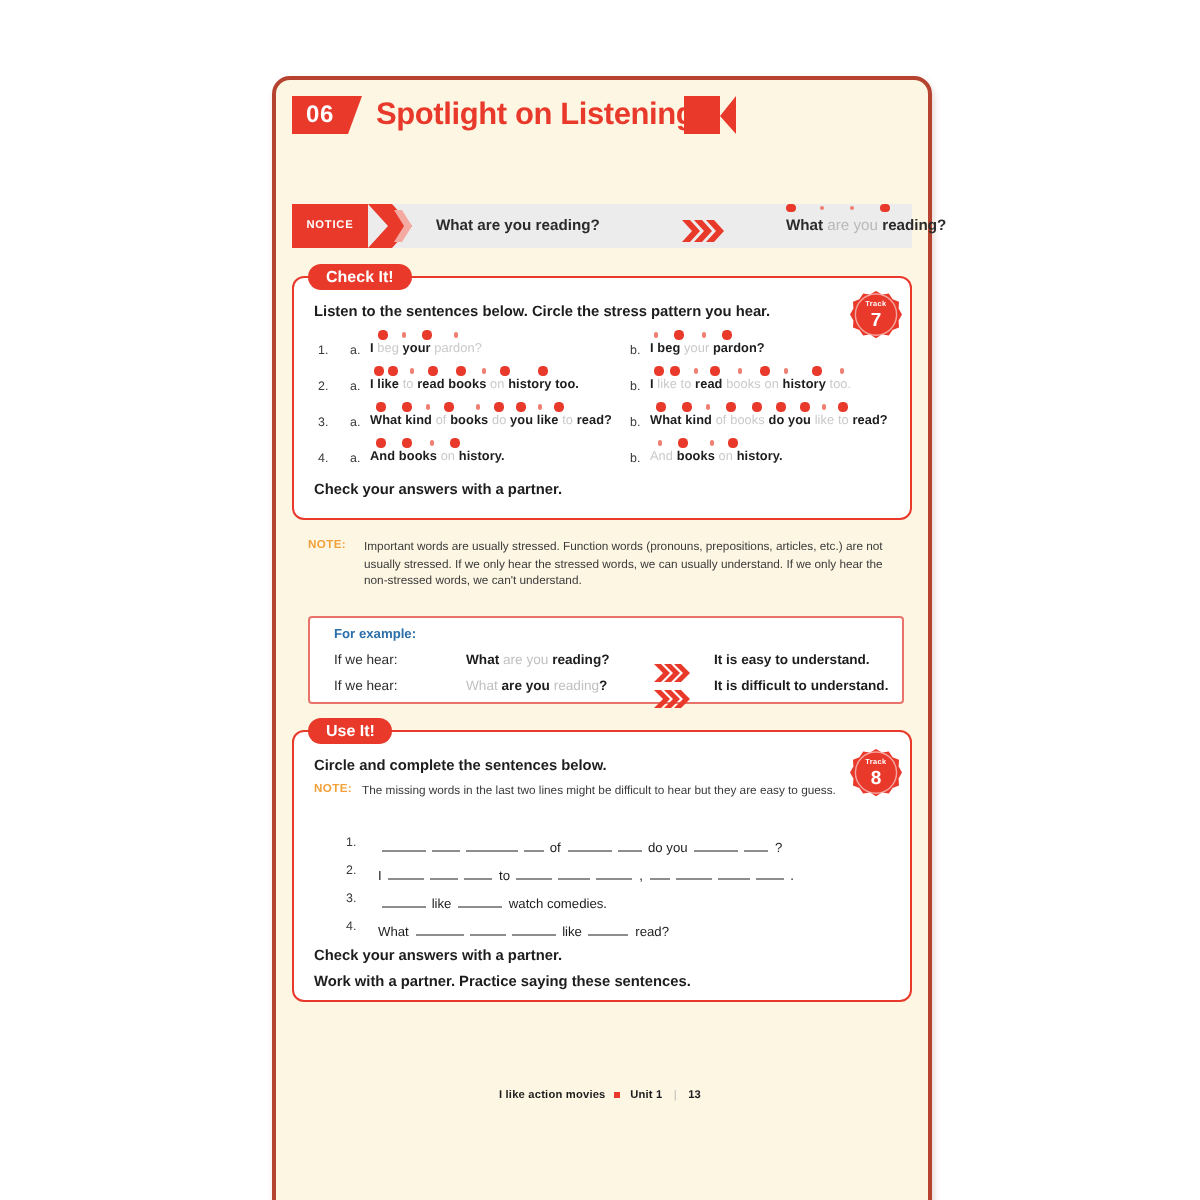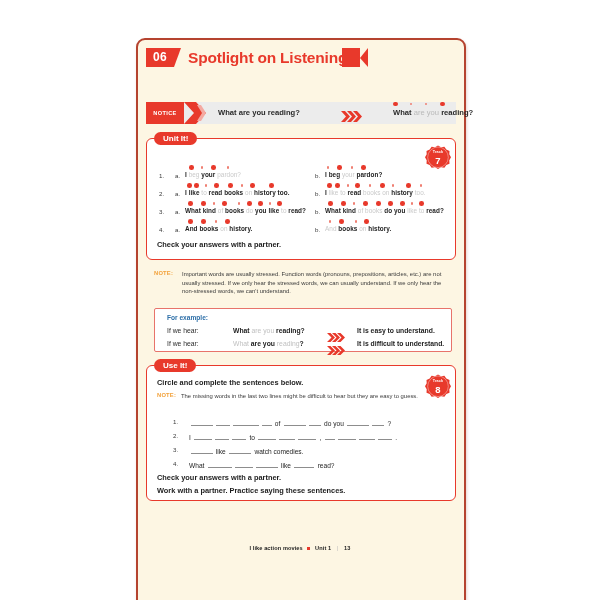--- a/index.html
+++ b/index.html
@@ -440,22 +440,23 @@
       <div class="notice-dots" id="notice-dots">
           <span class="dot big" style="left:0px;top:3px"></span>
           <span class="dot small" style="left:17px;top:3px"></span>
           <span class="dot small" style="left:32px;top:3px"></span>
           <span class="dot big" style="left:47px;top:3px"></span>
         </div>
       <div class="notice-q2" id="notice-q2"><span class="w-strong">What&nbsp;</span><span class="w-weak">are&nbsp;you&nbsp;</span><span class="w-strong">reading?</span></div>
     </div>
 
     <div class="section-card" style="left:8px; top:98px; right:8px; height:122px;">
-      <div class="section-tab">Unit It!</div>
-
+      <div class="section-tab">Check It!</div>
+
+      <div class="card-instr" style="top:12px;">Listen to the sentences below. Circle the stress pattern you hear.</div>
 
       <div class="track-badge" style="right:4px; top:6px;">
         <svg class="seal" width="26" height="26" viewBox="0 0 26 26">
           <polygon fill="#e8392b" points="13,0.5 16,2.3 19.4,1.8 21.3,4.6 24.5,5.9 24.3,9.3 26,12.3 24.3,15.3 24.5,18.7 21.3,20 19.4,22.8 16,22.3 13,24.1 10,22.3 6.6,22.8 4.7,20 1.5,18.7 1.7,15.3 0,12.3 1.7,9.3 1.5,5.9 4.7,4.6 6.6,1.8 10,2.3"></polygon>
           <circle cx="13" cy="12.3" r="10.3" fill="none" stroke="#ffffff" stroke-width="0.7" opacity="0.55"></circle>
         </svg>
         <div class="tlabel">Track</div>
         <div class="tnum">7</div>
       </div>
 

